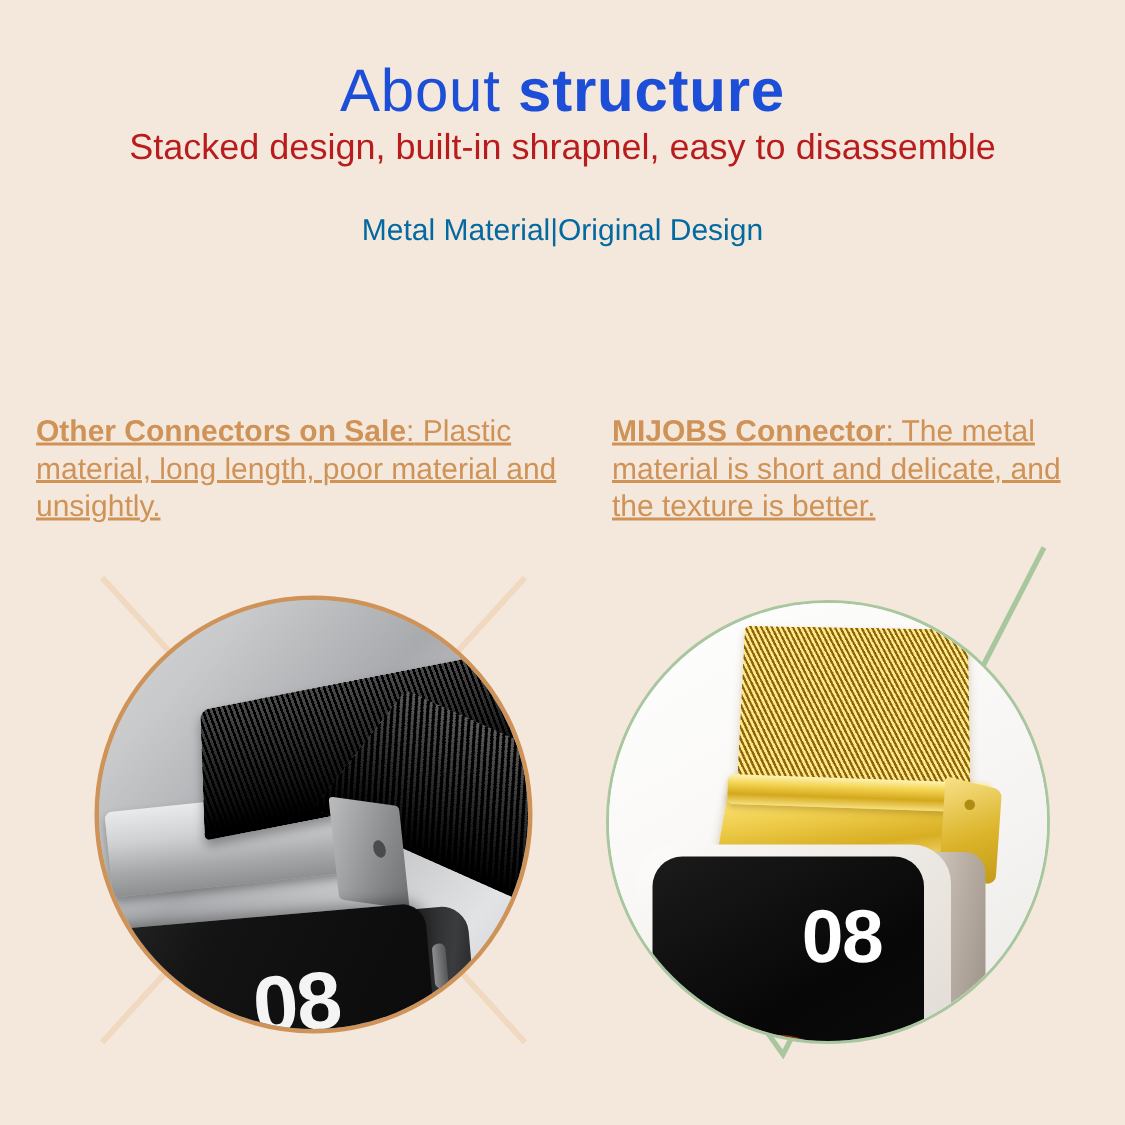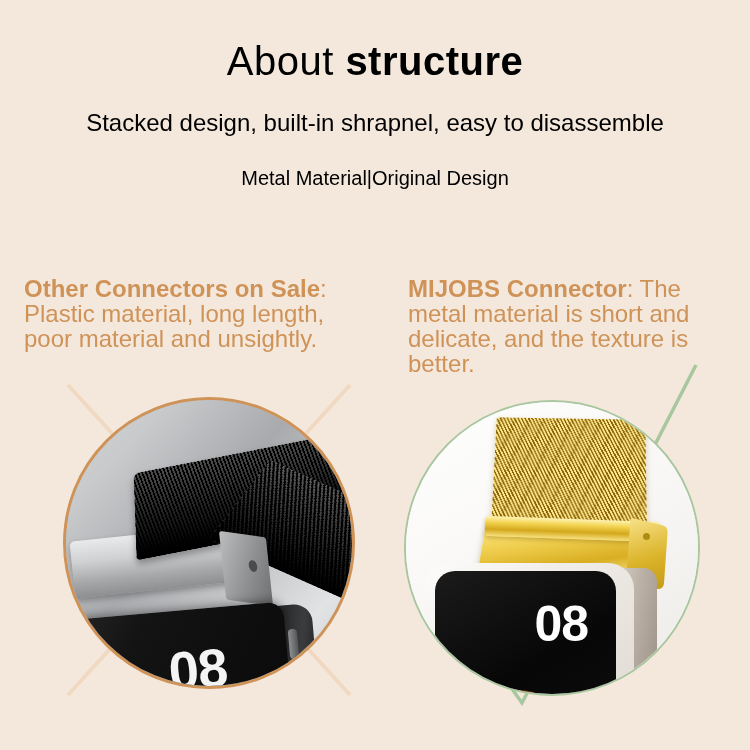--- a/index.html
+++ b/index.html
@@ -7,28 +7,28 @@
   body {
     background:#f4e8dd;
     font-family:"Liberation Sans", sans-serif;
     overflow:hidden;
     position:relative;
   }
   .stage { position:relative; width:750px; height:750px; overflow:hidden; }
 
   
   .header { position:absolute; left:0; top:0; width:750px; text-align:center; }
-  .title { margin-top:38px; font-size:40px; line-height:46px; letter-spacing:.5px; color:#000000; }
+  .title { margin-top:38px; font-size:40px; line-height:46px; letter-spacing:.5px; color:#1d4ed8; }
   .title .t-light { font-weight:300; }
   .title .t-bold  { font-weight:700; }
-  .sub1 { margin-top:24px; font-size:24px; line-height:30px; font-weight:400; color:#000000; }
-  .sub2 { margin-top:27px; font-size:20px; line-height:26px; font-weight:400; color:#000000; }
-
-  
-  .caption { position:absolute; color:#cf9257; font-size:24px; line-height:25px; }
+  .sub1 { font-size:24px; line-height:30px; font-weight:400; color:#b91c1c; }
+  .sub2 { margin-top:27px; font-size:20px; line-height:26px; font-weight:400; color:#0369a1; }
+
+  
+  .caption { position:absolute; color:#cf9257; font-size:20px; line-height:25px;text-decoration:underline; }
   .caption .lead { font-weight:700; }
   .caption.left  { left:24px;  top:276px; width:350px; }
   .caption.right { left:408px; top:276px; width:305px; }
 
   
   .mark { position:absolute; pointer-events:none; }
   .mark-x     { left:50px;  top:370px; width:320px; height:340px; }
   .mark-check { left:400px; top:355px; width:350px; height:360px; }
 
   

